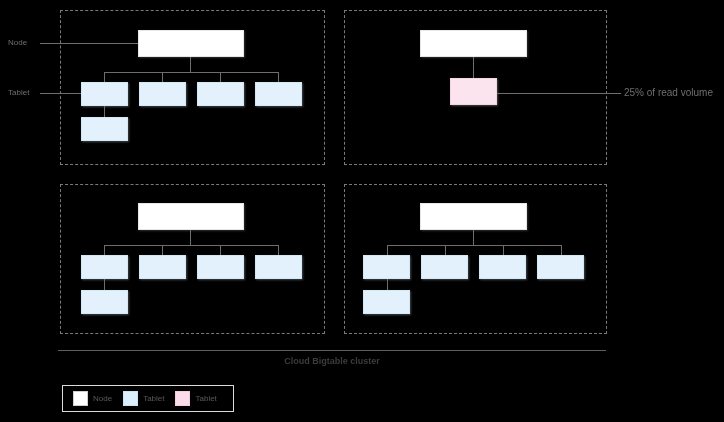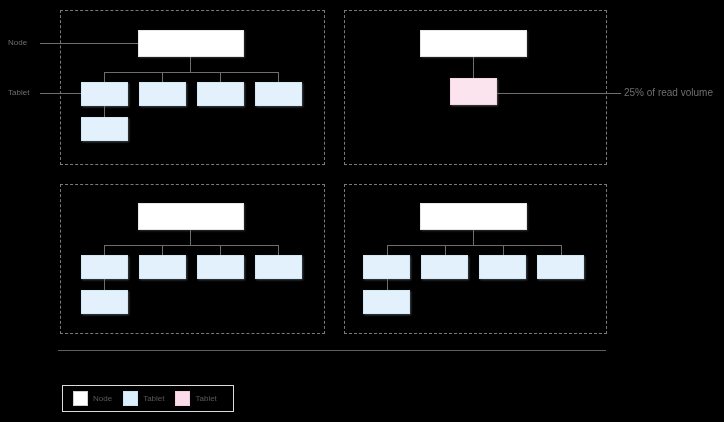--- a/index.html
+++ b/index.html
@@ -198,20 +198,21 @@
   <div class="conn v" style="left:503px; top:245px; height:10px;"></div>
   <div class="conn v" style="left:561px; top:245px; height:10px;"></div>
   <div class="tablet-box" style="left:363px; top:255px; width:47px; height:24px;"></div>
   <div class="tablet-box" style="left:421px; top:255px; width:47px; height:24px;"></div>
   <div class="tablet-box" style="left:479px; top:255px; width:47px; height:24px;"></div>
   <div class="tablet-box" style="left:537px; top:255px; width:47px; height:24px;"></div>
   <div class="conn v" style="left:387px; top:279px; height:11px;"></div>
   <div class="tablet-box" style="left:363px; top:290px; width:47px; height:24px;"></div>
 
   <div class="cluster-rule" style="left:58px; top:350px; width:548px;"></div>
+  <div class="cluster-caption" style="left:58px; top:355px; width:548px;">Cloud Bigtable cluster</div>
 
   <div id="legend">
     <div class="legend-item">
       <span class="legend-swatch" style="background:#ffffff;"></span>
       <span class="legend-text">Node</span>
     </div>
     <div class="legend-item">
       <span class="legend-swatch" style="background:#daeefb; border-color:#c8e3f5;"></span>
       <span class="legend-text">Tablet</span>
     </div>

